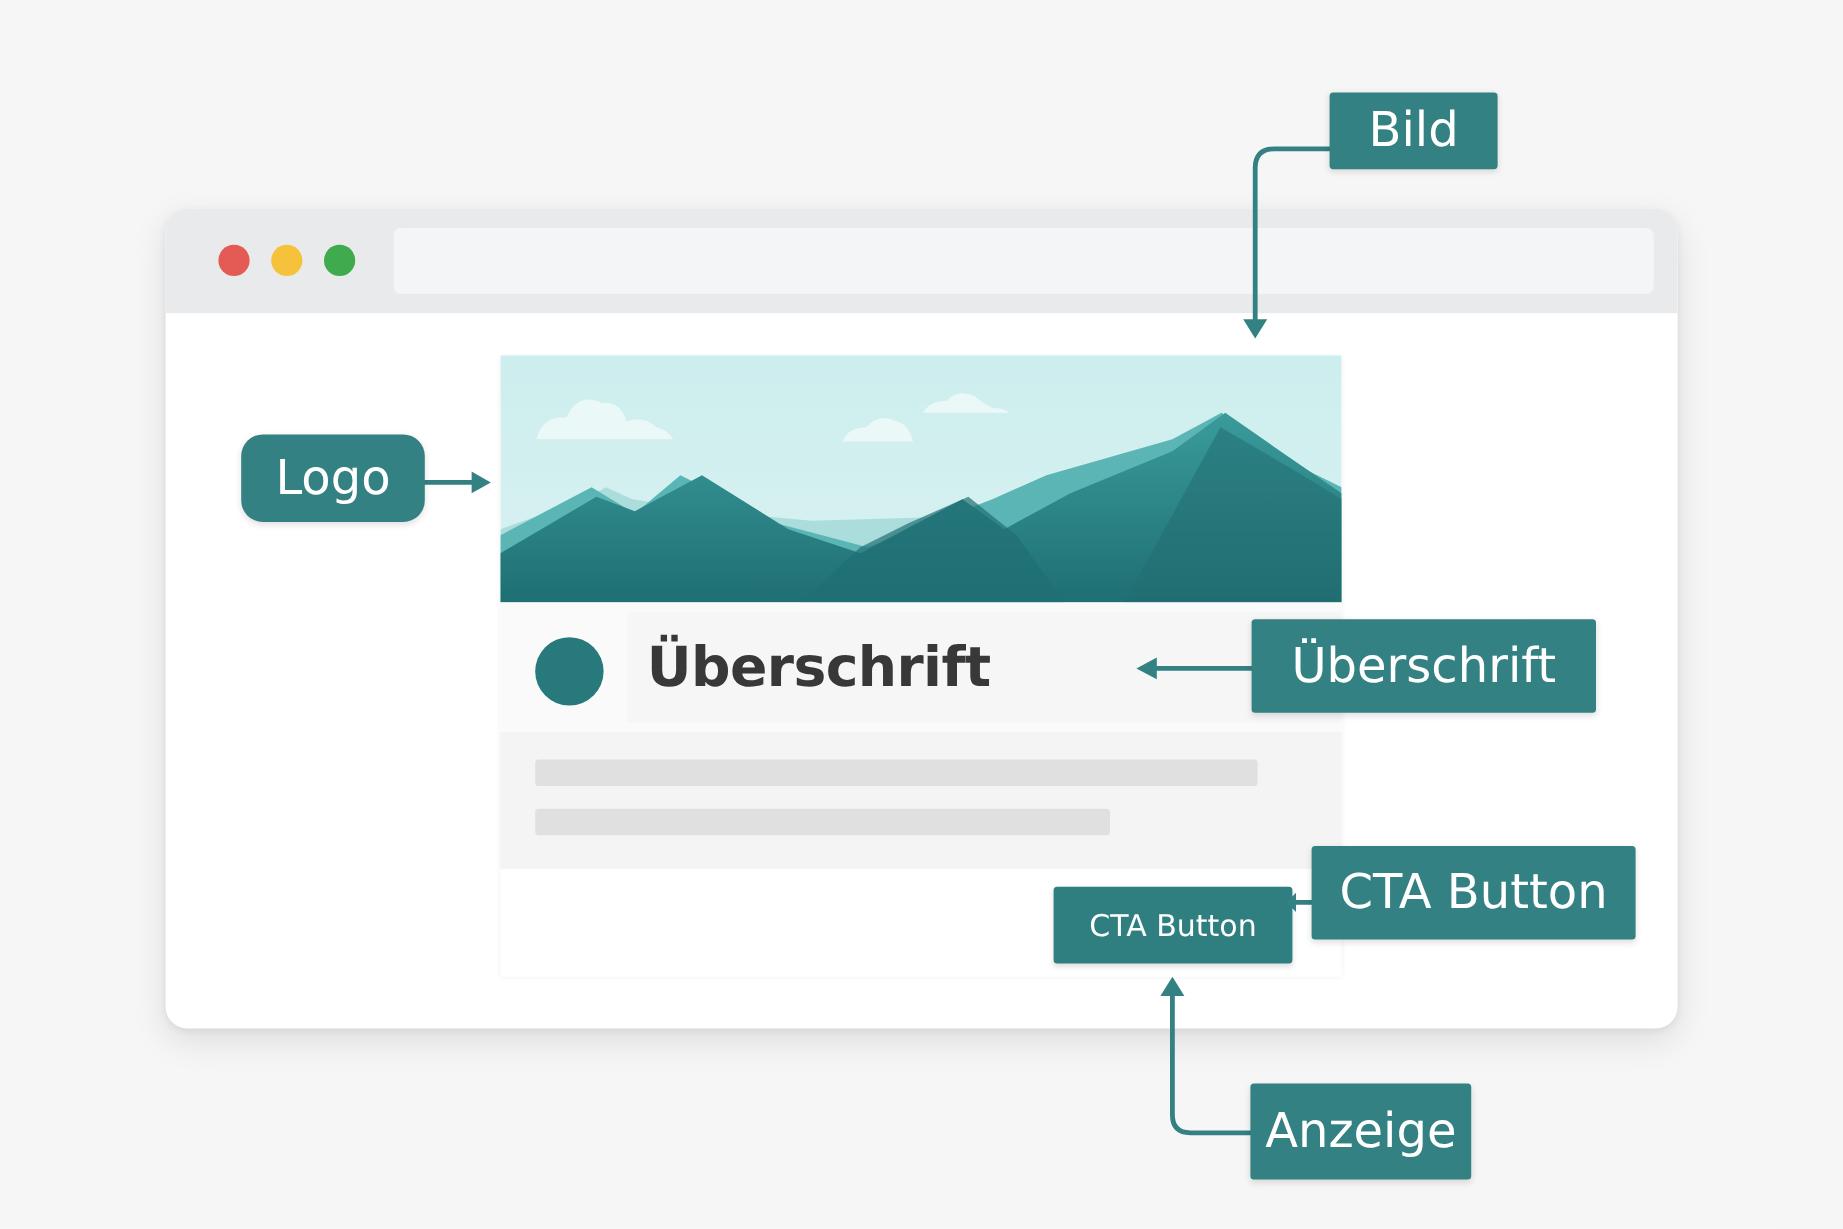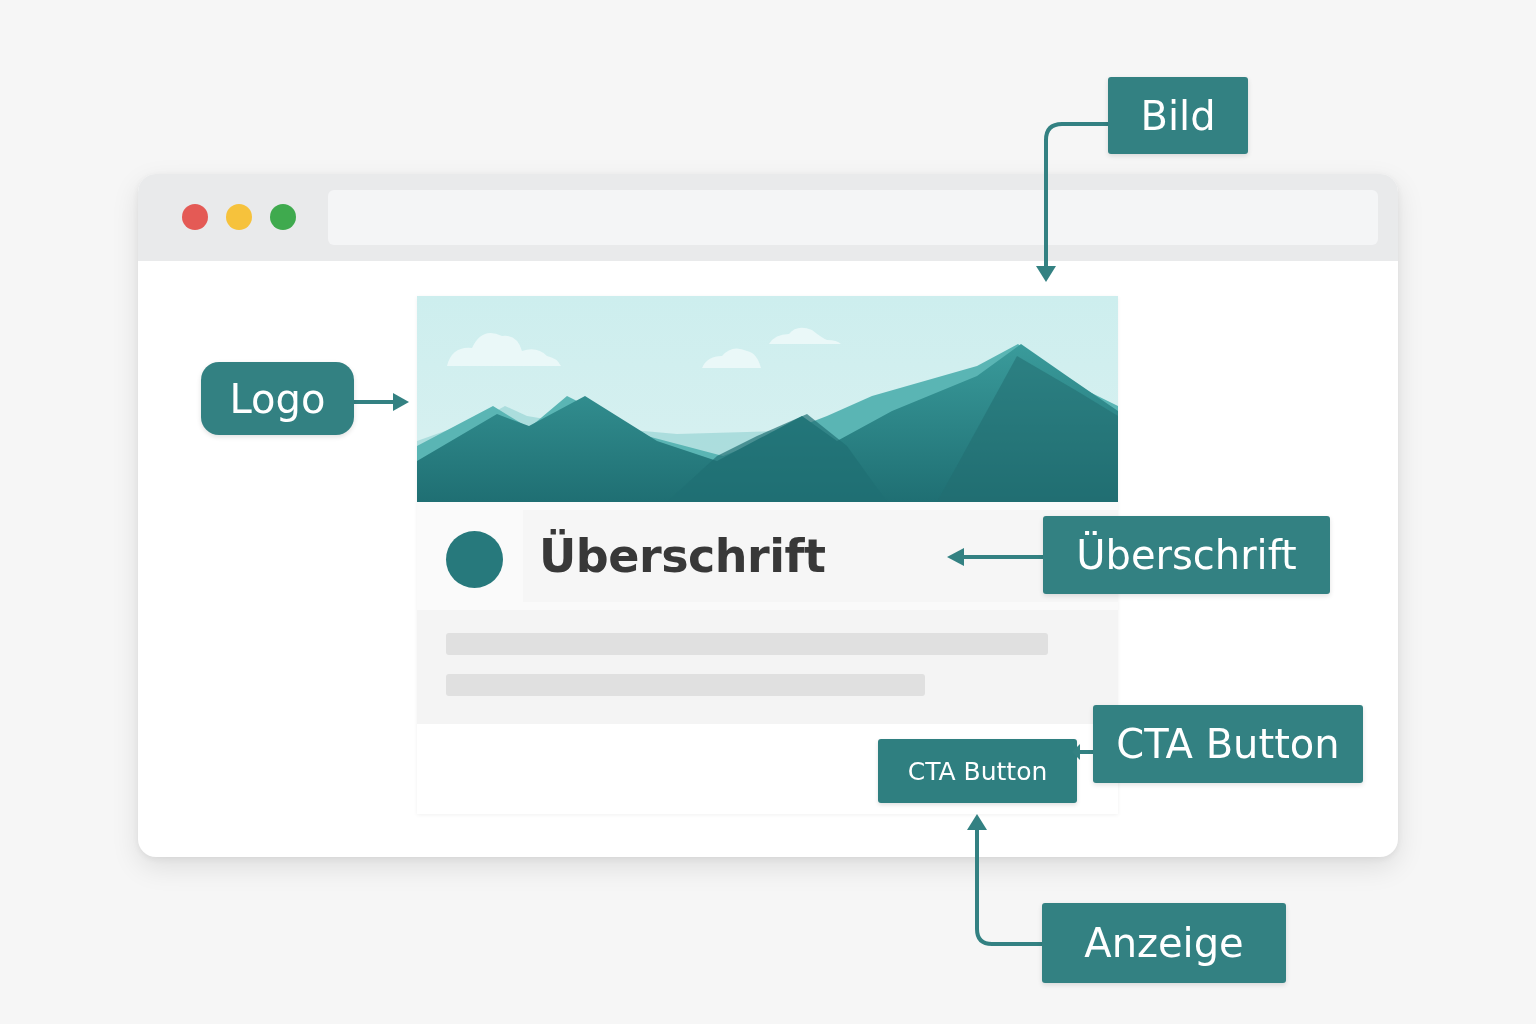--- a/index.html
+++ b/index.html
@@ -56,25 +56,25 @@
     position: absolute; left: 461px; top: 443px; width: 199px; height: 64px;
     background: #2f7f80; border-radius: 3px; color: #fff; font-size: 25px;
     display: flex; align-items: center; justify-content: center;
     box-shadow: 0 2px 4px rgba(0,0,0,0.12);
   }
   .label {
     position: absolute; background: #338182; color: #fff; border-radius: 3px;
     display: flex; align-items: center; justify-content: center;
     box-shadow: 0 2px 5px rgba(0,0,0,0.12);
   }
-  .lbl-bild { left: 1108px; top: 77px; width: 140px; height: 77px; font-size: 40px; }
+  .lbl-bild { left: 1108px; top: 77px; width: 140px; height: 64px; font-size: 40px; }
   .lbl-logo { left: 201px; top: 362px; width: 153px; height: 73px; font-size: 40px; border-radius: 18px; }
   .lbl-ueber { left: 1043px; top: 516px; width: 287px; height: 78px; font-size: 40px; }
   .lbl-cta { left: 1093px; top: 705px; width: 270px; height: 78px; font-size: 40px; }
-  .lbl-anzeige { left: 1042px; top: 903px; width: 244px; height: 80px; font-size: 40px; }
+  .lbl-anzeige { left: 1042px; top: 903px; width: 184px; height: 80px; font-size: 40px; }
   svg.arrows { position: absolute; left: 0; top: 0; pointer-events: none; }
 </style>
 </head>
 <body>
 
 <div class="browser">
   <div class="titlebar">
     <div class="dot red"></div>
     <div class="dot yellow"></div>
     <div class="dot green"></div>

